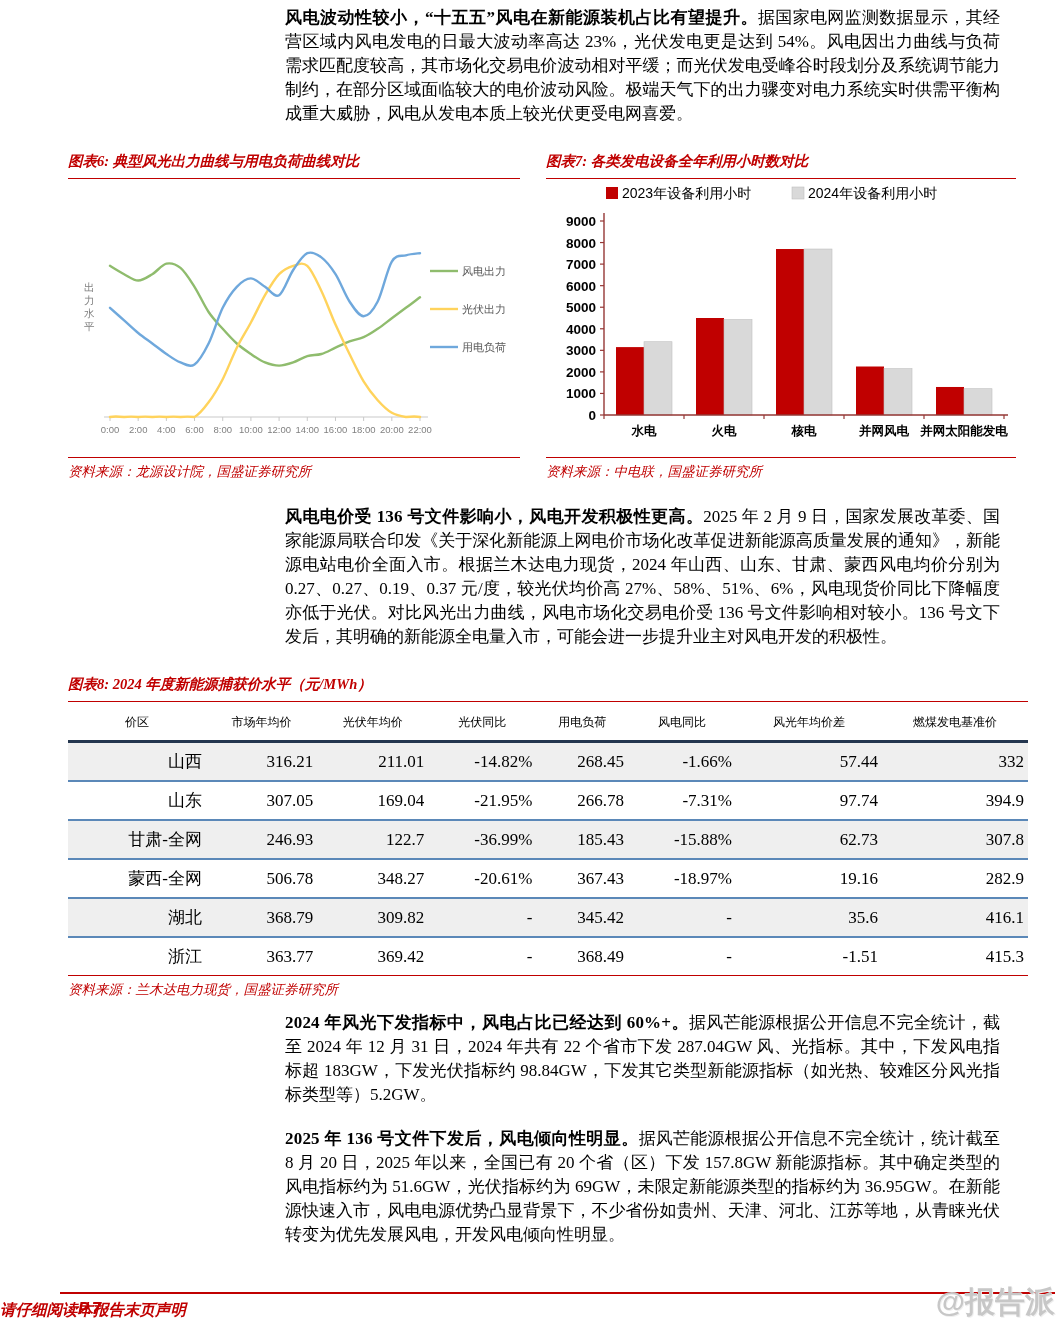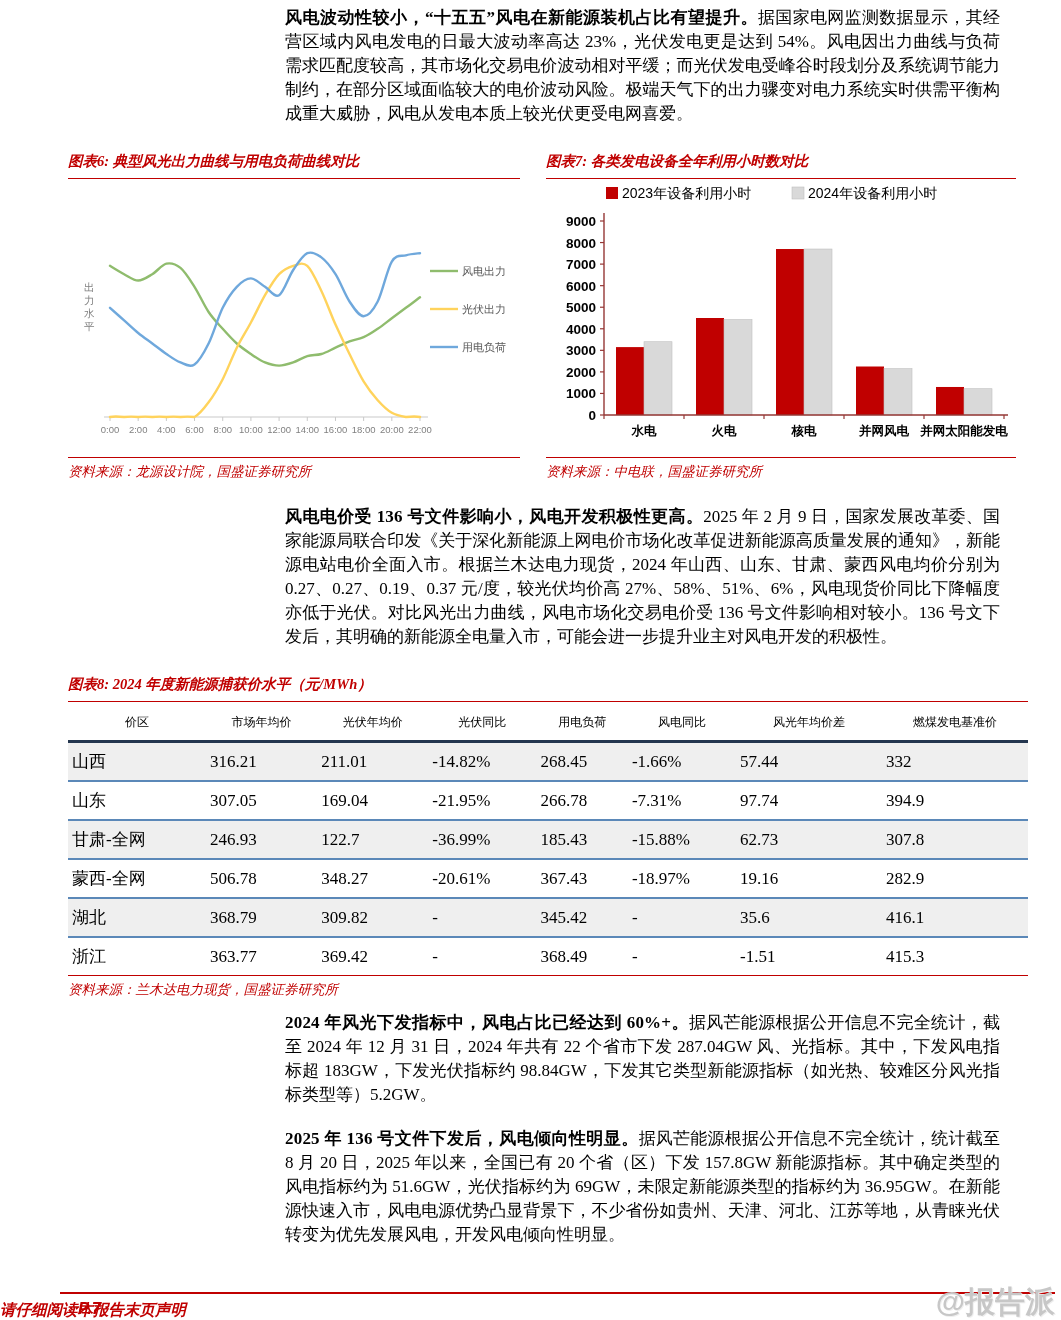--- a/index.html
+++ b/index.html
@@ -29,21 +29,21 @@
   }
   .chart-box{height:278px;display:flex;align-items:center;justify-content:center;}
   svg{font-family:"Liberation Sans","DejaVu Sans",sans-serif;}
   .fig8{margin:26px 33px 0 68px;}
   .fig8 table{width:100%;border-collapse:collapse;margin-top:2px;}
   .fig8 th{
     font-size:12px;font-weight:normal;text-align:center;vertical-align:middle;
     padding:8px 4px;line-height:20px;border-bottom:3px solid #24364f;
   }
   .fig8 td{
-    font-size:17px;text-align:left;padding:7px 4px;
+    font-size:17px;text-align:right;padding:7px 4px;
     border-bottom:2px solid #5b88b8;
   }
   .fig8 tr.stripe td{background:#efefef;}
   .fig8 tbody tr:last-child td{border-bottom:none;}
   .fig8 .fig-source{margin-top:0;}
   .col-region{width:130px;}
   .col-last{width:138px;}
   .footer-rule{position:absolute;left:60px;right:6px;top:1292px;border-top:2.5px solid #c00000;}
   .footer-pageno{
     position:absolute;left:78px;top:1299px;color:#c00000;

